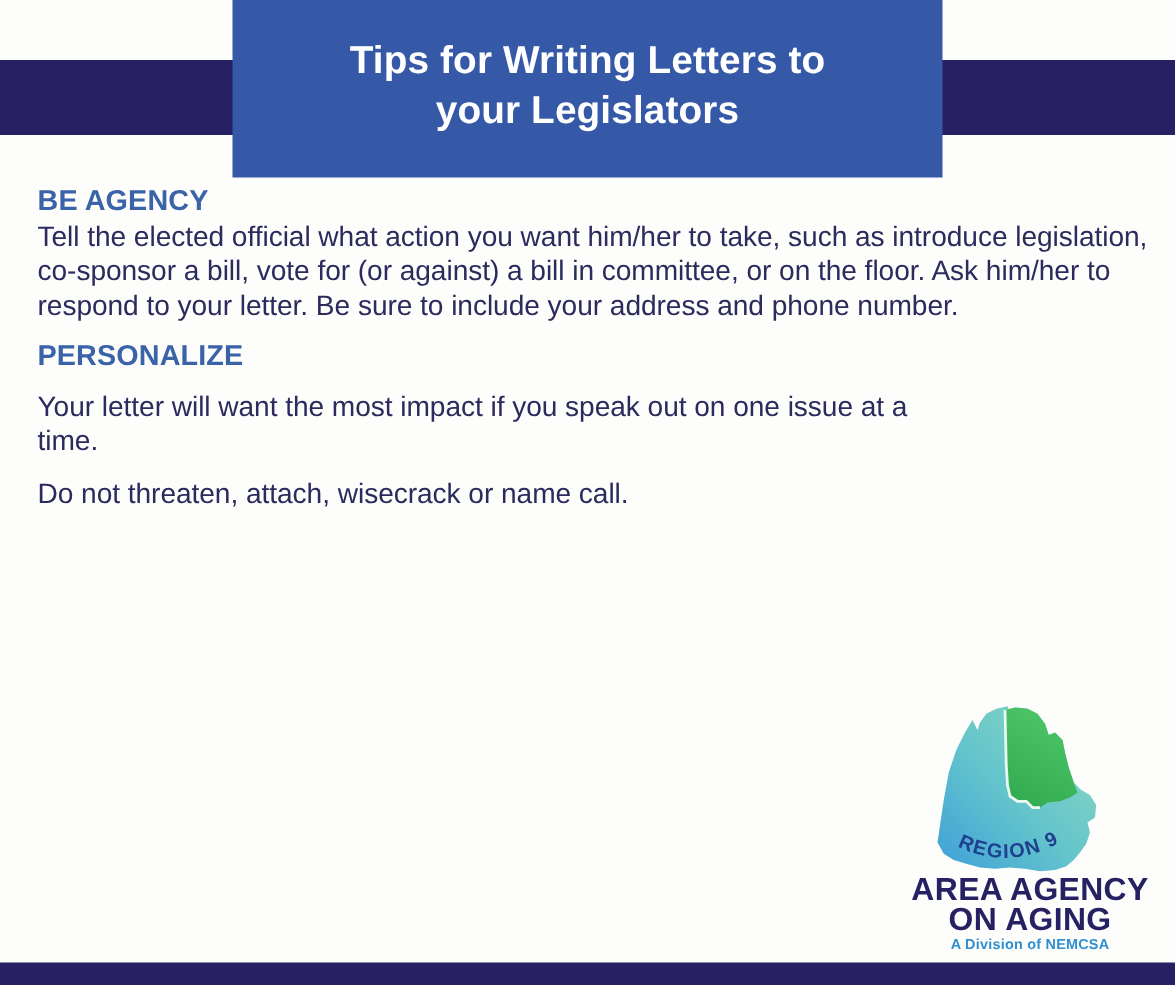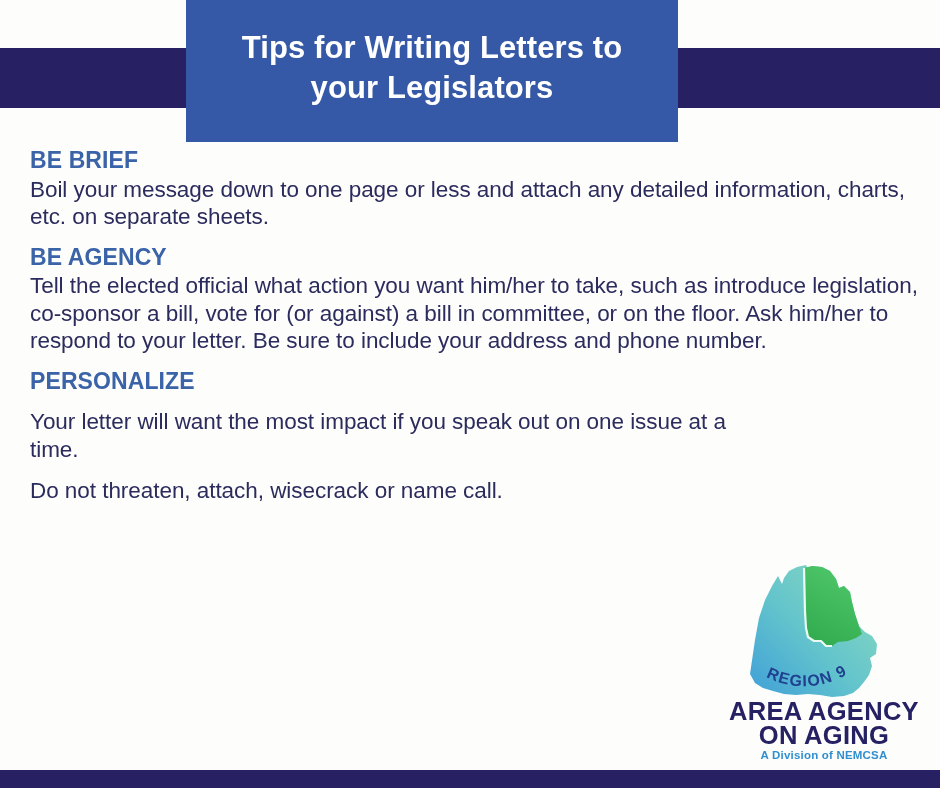--- a/index.html
+++ b/index.html
@@ -41,21 +41,21 @@
     width: 940px;
     height: 18px;
     background: #272163;
   }
 
   
   .title-box {
     position: absolute;
     left: 186px;
     top: 0;
-    width: 492px;
+    width: 568px;
     height: 142px;
     background: #3559a6;
     box-sizing: border-box;
     display: flex;
     align-items: center;
     justify-content: center;
     padding: 6px 28px 12px 28px;
   }
   .title-text {
     color: #ffffff;
@@ -122,24 +122,20 @@
 
   <div class="title-box">
     <div class="title-text">
       <span>Tips for Writing Letters to</span><br>
       <span>your Legislators</span>
     </div>
   </div>
 
   <div class="content">
 
-    <div class="section">
-      <h2 class="section-heading">BE BRIEF</h2>
-      <p class="section-body">Boil your message down to one page or less and attach any detailed information, charts, etc. on separate sheets.</p>
-    </div>
 
     <div class="section">
       <h2 class="section-heading">BE AGENCY</h2>
       <p class="section-body">Tell the elected official what action you want him/her to take, such as introduce legislation, co-sponsor a bill, vote for (or against) a bill in committee, or on the floor. Ask him/her to respond to your letter. Be sure to include your address and phone number.</p>
     </div>
 
     <div class="section">
       <h2 class="section-heading">PERSONALIZE</h2>
     </div>
 

